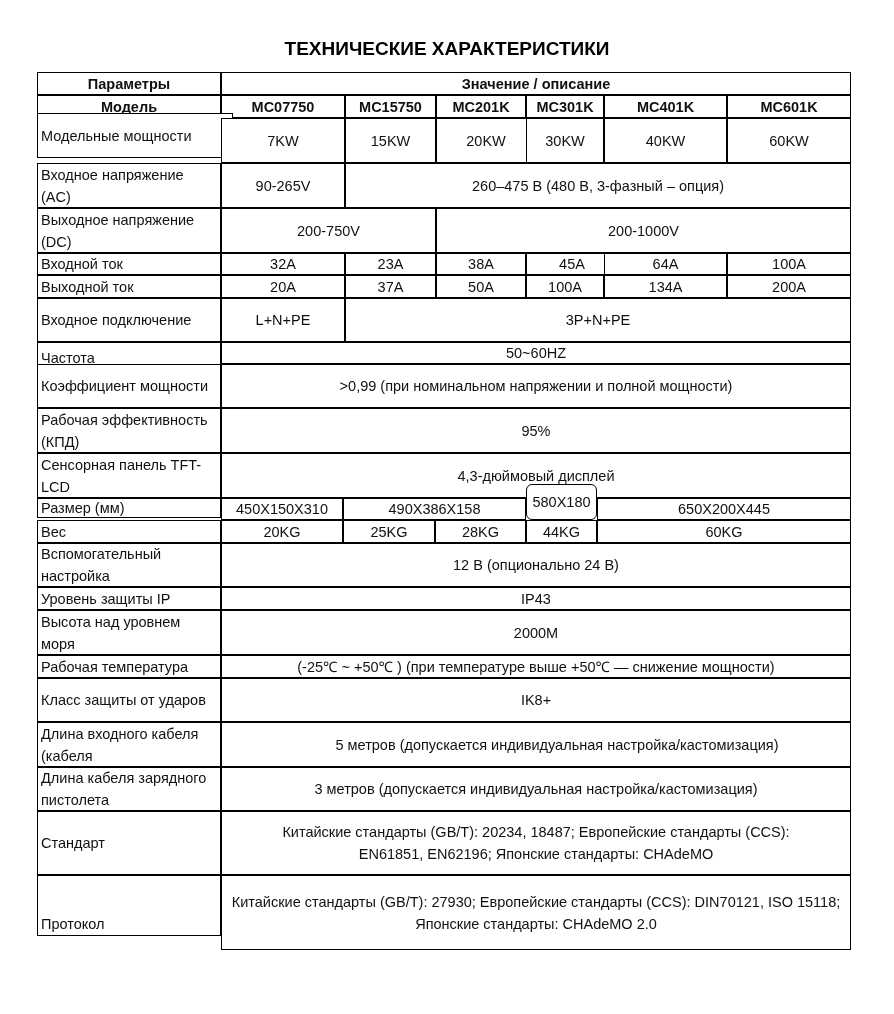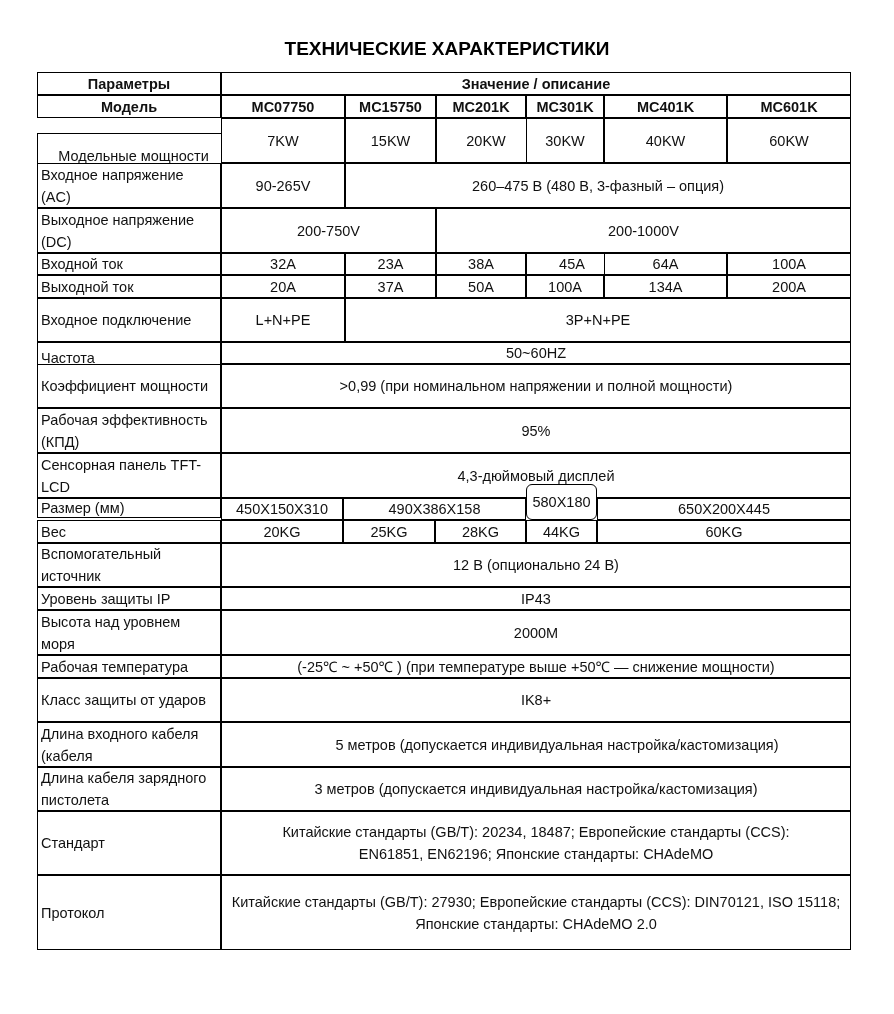--- a/index.html
+++ b/index.html
@@ -45,21 +45,21 @@
   <div class="cell bold" style="left:527px;top:96px;width:78px;height:23px;">
       <span>MC301K</span>
     </div>
   <div class="cell bold" style="left:605px;top:96px;width:123px;height:23px;">
       <span>MC401K</span>
     </div>
   <div class="cell bold" style="left:728px;top:96px;width:124px;height:23px;">
       <span>MC601K</span>
     </div>
 
-  <div class="cell left" style="left:38px;top:134px;width:196px;height:45px;justify-content:center;">
+  <div class="cell left" style="left:38px;top:114px;width:196px;height:45px;">
       <span>Модельные мощности</span>
     </div>
   <div class="cell" style="left:222px;top:119px;width:124px;height:45px;">
       <span>7KW</span>
     </div>
   <div class="cell" style="left:346px;top:119px;width:91px;height:45px;">
       <span>15KW</span>
     </div>
   <div class="cell" style="left:437px;top:119px;width:100px;height:45px;">
       <span>20KW</span>
@@ -205,21 +205,21 @@
       <span>28KG</span>
     </div>
   <div class="cell" style="left:527px;top:521px;width:71px;height:23px;">
       <span>44KG</span>
     </div>
   <div class="cell" style="left:598px;top:521px;width:254px;height:23px;">
       <span>60KG</span>
     </div>
 
   <div class="cell left" style="left:38px;top:544px;width:184px;height:44px;">
-      <span>Вспомогательный источник</span>
+      <span>Вспомогательный настройка</span>
     </div>
   <div class="cell" style="left:222px;top:544px;width:630px;height:44px;">
       <span>12 В (опционально 24 В)</span>
     </div>
 
   <div class="cell left" style="left:38px;top:588px;width:184px;height:23px;">
       <span>Уровень защиты IP</span>
     </div>
   <div class="cell" style="left:222px;top:588px;width:630px;height:23px;">
       <span>IP43</span>
@@ -260,19 +260,19 @@
       <span>3 метров (допускается индивидуальная настройка/кастомизация)</span>
     </div>
 
   <div class="cell left" style="left:38px;top:812px;width:184px;height:64px;">
       <span>Стандарт</span>
     </div>
   <div class="cell" style="left:222px;top:812px;width:630px;height:64px;padding:0 30px;">
       <span>Китайские стандарты (GB/T): 20234, 18487; Европейские стандарты (CCS): EN61851, EN62196; Японские стандарты: CHAdeMO</span>
     </div>
 
-  <div class="cell left" style="left:38px;top:876px;width:184px;height:75px;">
+  <div class="cell left" style="left:38px;top:876px;width:184px;height:61px;align-items:flex-end;">
       <span>Протокол</span>
     </div>
   <div class="cell" style="left:222px;top:876px;width:630px;height:75px;padding:0 6px;">
       <span>Китайские стандарты (GB/T): 27930; Европейские стандарты (CCS): DIN70121, ISO 15118; Японские стандарты: CHAdeMO 2.0</span>
     </div>
 </div>
 
 </body></html>

